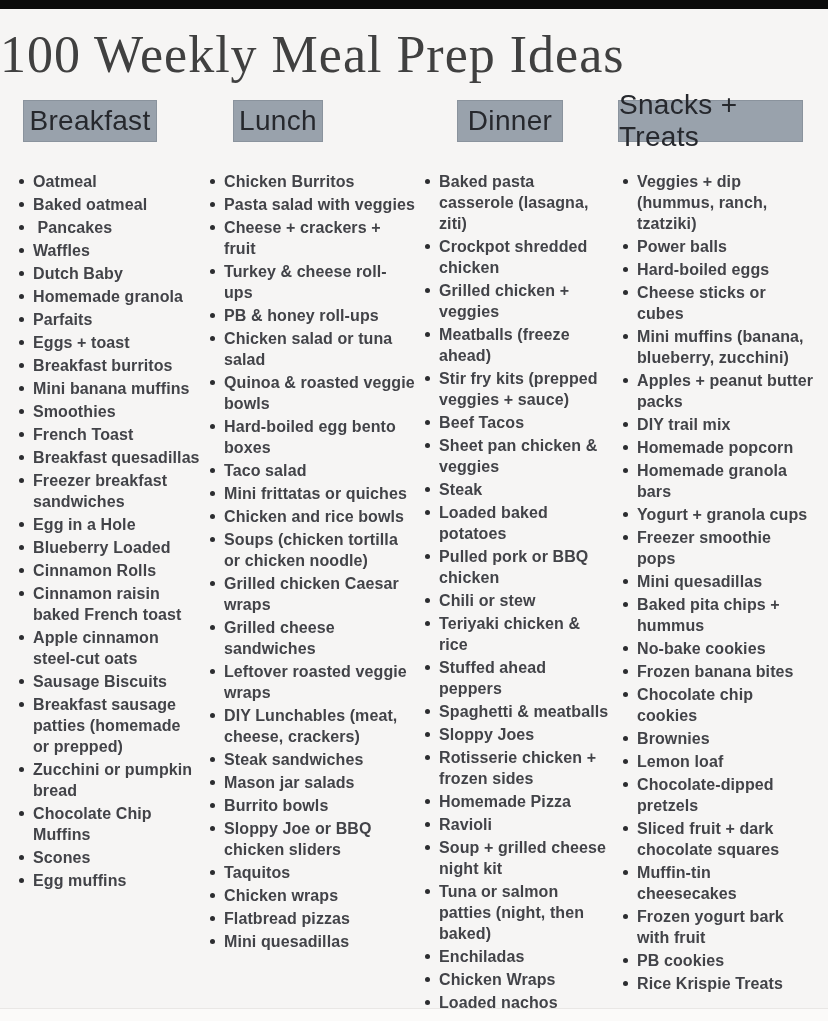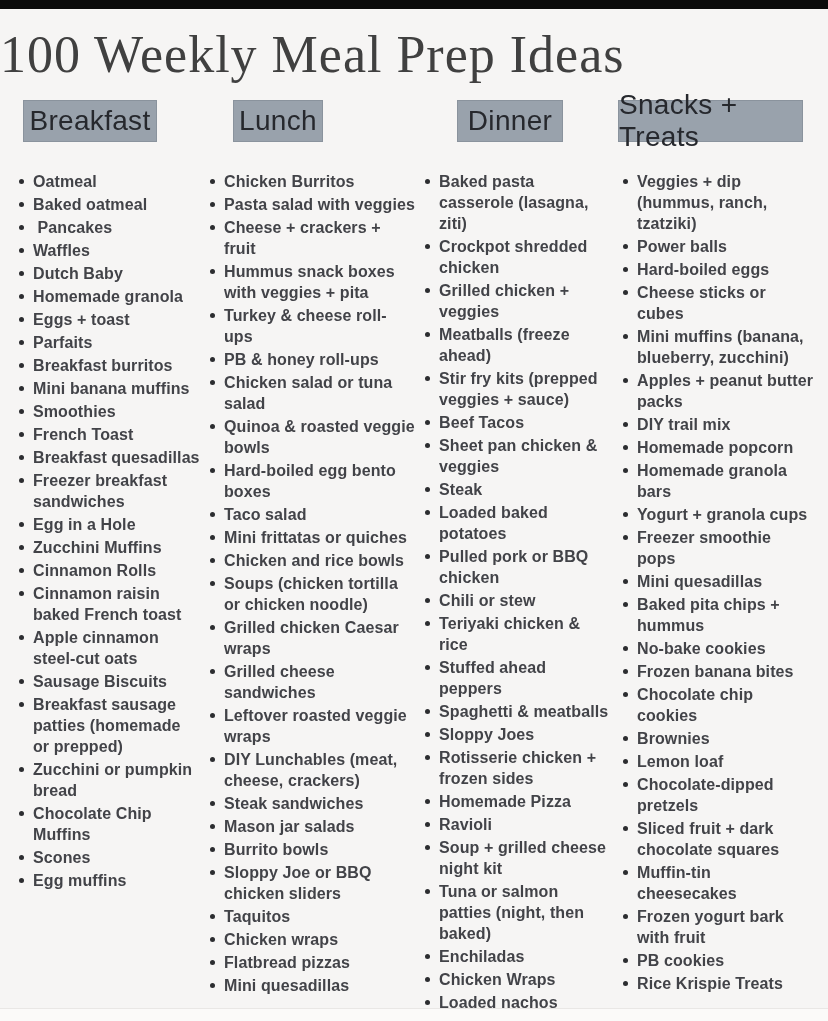--- a/index.html
+++ b/index.html
@@ -95,49 +95,48 @@
 
   <div class="column col-breakfast">
     <div class="col-header">Breakfast</div>
     <ul class="meal-list">
         <li>Oatmeal</li>
         <li>Baked oatmeal</li>
         <li> Pancakes</li>
         <li>Waffles</li>
         <li>Dutch Baby</li>
         <li>Homemade granola</li>
+        <li>Parfaits</li>
         <li>Eggs + toast</li>
-        <li>Parfaits</li>
         <li>Breakfast burritos</li>
         <li>Mini banana muffins</li>
         <li>Smoothies</li>
         <li>French Toast</li>
         <li>Breakfast quesadillas</li>
         <li>Freezer breakfast sandwiches</li>
         <li>Egg in a Hole</li>
-        <li>Zucchini Muffins</li>
+        <li>Blueberry Loaded</li>
         <li>Cinnamon Rolls</li>
         <li>Cinnamon raisin baked French toast</li>
         <li>Apple cinnamon steel-cut oats</li>
         <li>Sausage Biscuits</li>
         <li>Breakfast sausage patties (homemade or prepped)</li>
         <li>Zucchini or pumpkin bread</li>
         <li>Chocolate Chip Muffins</li>
         <li>Scones</li>
         <li>Egg muffins</li>
       </ul>
   </div>
 
   <div class="column col-lunch">
     <div class="col-header">Lunch</div>
     <ul class="meal-list">
         <li>Chicken Burritos</li>
         <li>Pasta salad with veggies</li>
         <li>Cheese + crackers + fruit</li>
-        <li>Hummus snack boxes with veggies + pita</li>
         <li>Turkey &amp; cheese roll-ups</li>
         <li>PB &amp; honey roll-ups</li>
         <li>Chicken salad or tuna salad</li>
         <li>Quinoa &amp; roasted veggie bowls</li>
         <li>Hard-boiled egg bento boxes</li>
         <li>Taco salad</li>
         <li>Mini frittatas or quiches</li>
         <li>Chicken and rice bowls</li>
         <li>Soups (chicken tortilla or chicken noodle)</li>
         <li>Grilled chicken Caesar wraps</li>

